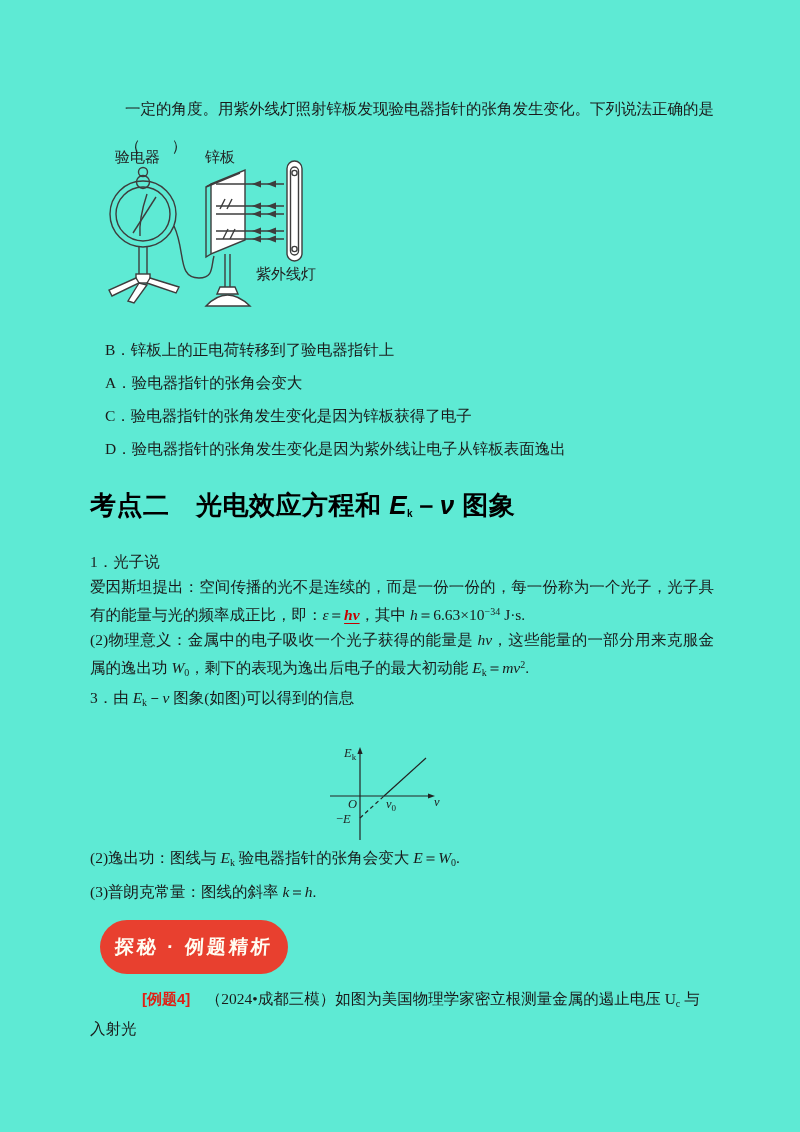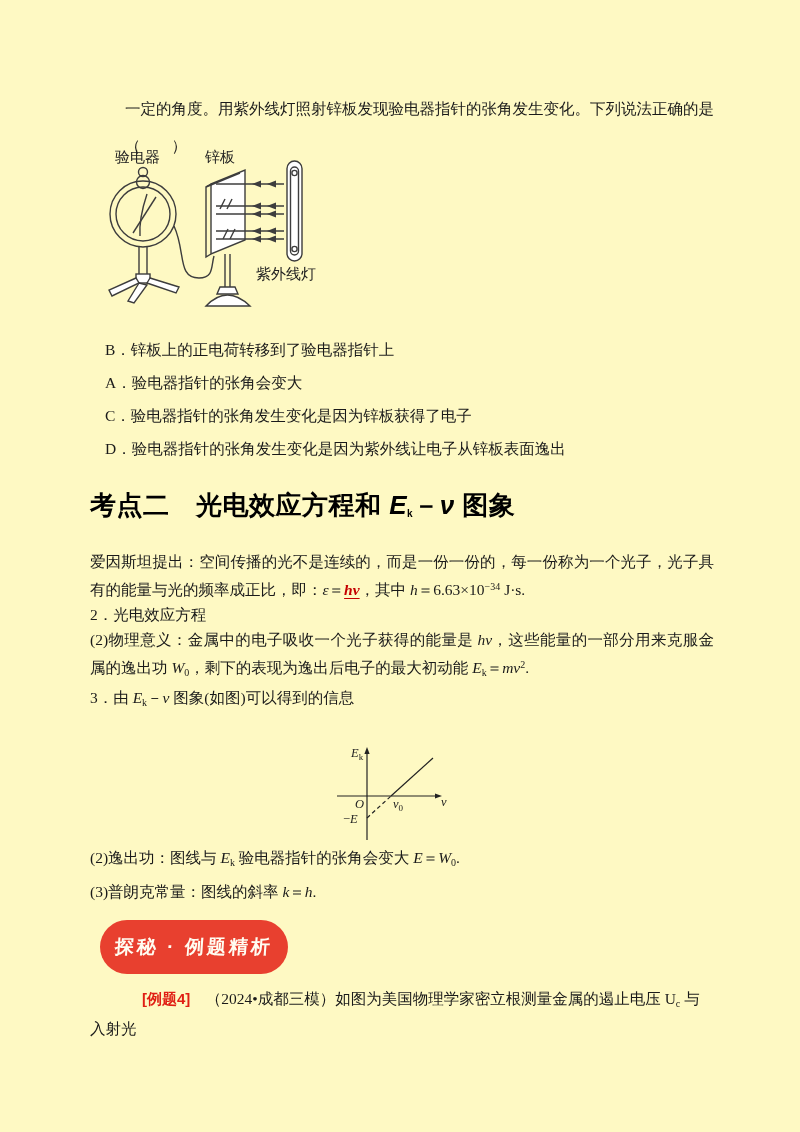--- a/index.html
+++ b/index.html
@@ -1,17 +1,17 @@
 <!DOCTYPE html>
 <html lang="zh"><head>
 <meta charset="utf-8">
 <style>
   html,body{margin:0;padding:0;background:#fff;}
   .page{
-    position:relative;width:800px;height:1132px;background:#fef9c3;overflow:hidden;
+    position:relative;width:800px;height:1132px;background:#5eead4;overflow:hidden;
     font-family:"Liberation Serif","DejaVu Serif",serif;color:#1a1a1a;
   }
   
   .intro{position:absolute;left:125px;top:90px;width:600px;font-size:15.5px;line-height:37px;}
   
   .diagram-wrap{position:absolute;left:103px;top:148px;width:240px;height:170px;}
   .diagram-wrap svg{display:block;}
   .dlabel{font-size:15px;fill:#222;font-family:"Liberation Serif","DejaVu Serif",serif;}
   
   .options{position:absolute;left:105px;top:340px;width:610px;font-size:15.5px;}
@@ -25,21 +25,21 @@
   
   .knowledge{position:absolute;left:90px;top:549px;width:624px;}
   .knowledge p{margin:0;font-size:15.5px;line-height:25px;text-align:justify;}
   
   .seg-it{font-style:italic;}
   .seg-sub{font-size:10px;vertical-align:-3px;}
   .seg-sup{font-size:10px;vertical-align:5px;}
   .seg-red{color:#c40000;font-weight:bold;font-style:italic;text-decoration:underline;text-underline-offset:3px;}
   .seg-red.seg-sub{font-size:10px;vertical-align:-3px;}
   
-  .graph-wrap{position:absolute;left:325px;top:744px;width:135px;height:102px;}
+  .graph-wrap{position:absolute;left:318px;top:744px;width:135px;height:102px;}
   .glabel{font-size:12.5px;fill:#222;font-family:"Liberation Serif","DejaVu Serif",serif;}
   .git{font-style:italic;}
   
   .graph-info{position:absolute;left:90px;top:844px;width:620px;font-size:15.5px;line-height:28.5px;}
   
   .badge{
     position:absolute;left:100px;top:920px;width:188px;height:54px;
     background:#e8402f;border-radius:28px;
     display:flex;align-items:center;justify-content:center;
   }
@@ -132,22 +132,22 @@
   <div class="options">
     <div class="option">B．锌板上的正电荷转移到了验电器指针上</div>
     <div class="option">A．验电器指针的张角会变大</div>
     <div class="option">C．验电器指针的张角发生变化是因为锌板获得了电子</div>
     <div class="option">D．验电器指针的张角发生变化是因为紫外线让电子从锌板表面逸出</div>
   </div>
 
   <div class="kp-heading"><span>考点二　光电效应方程和 </span><span class="seg-it">E</span><span class="seg-sub">k</span><span>－</span><span class="seg-it">ν</span><span> 图象</span></div>
 
   <div class="knowledge">
+    <p>1．光子说</p>
     <p><span>爱因斯坦提出：空间传播的光不是连续的，而是一份一份的，每一份称为一个光子，光子具有的能量与光的频率成正比，即：</span><span class="seg-it">ε</span><span>＝</span><span class="seg-red">hν</span><span>，其中 </span><span class="seg-it">h</span><span>＝6.63×10</span><span class="seg-sup">−34</span><span> J·s.</span></p>
-    <p>2．光电效应方程</p>
     <p><span>(2)物理意义：金属中的电子吸收一个光子获得的能量是 </span><span class="seg-it">hν</span><span>，这些能量的一部分用来克服金属的逸出功 </span><span class="seg-it">W</span><span class="seg-sub">0</span><span>，剩下的表现为逸出后电子的最大初动能 </span><span class="seg-it">E</span><span class="seg-sub">k</span><span>＝</span><span class="seg-it">mv</span><span class="seg-sup">2</span><span>.</span></p>
     <p><span>3．由 </span><span class="seg-it">E</span><span class="seg-sub">k</span><span>－</span><span class="seg-it">ν</span><span> 图象(如图)可以得到的信息</span></p>
   </div>
 
   <div class="graph-wrap">
     <svg viewBox="0 0 135 102" width="135" height="102">
       <g stroke="#222" stroke-width="1.2" fill="none">
         <line x1="42" y1="96" x2="42" y2="7"></line>
         <line x1="12" y1="52" x2="113" y2="52"></line>
         <line x1="66" y1="52" x2="108" y2="14"></line>

